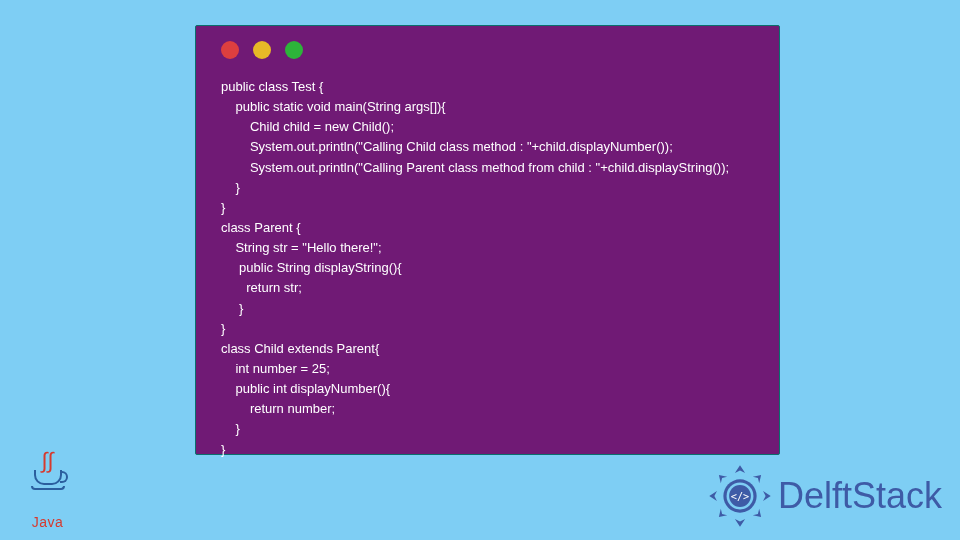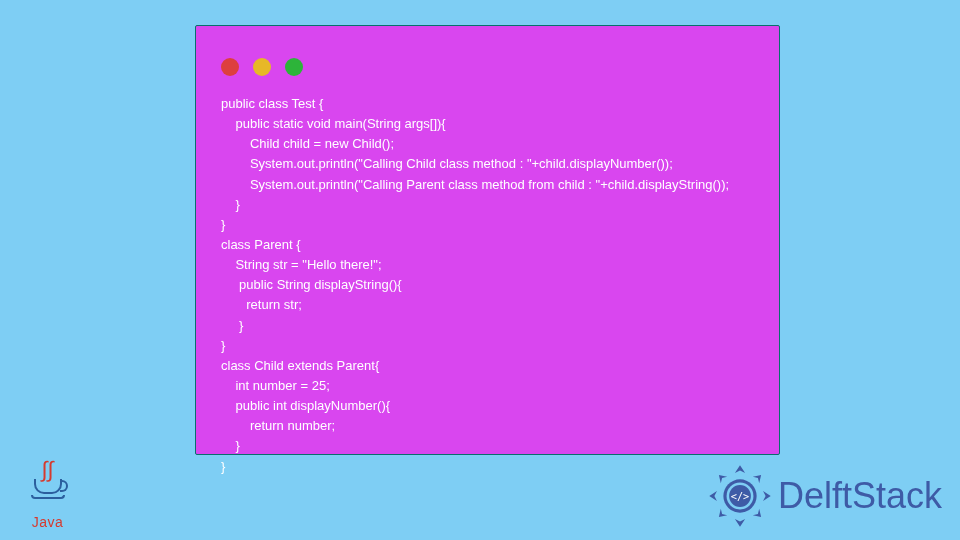--- a/index.html
+++ b/index.html
@@ -10,24 +10,24 @@
     font-family: Arial, Helvetica, sans-serif;
     position: relative;
     overflow: hidden;
   }
   .code-window {
     position: absolute;
     left: 195px;
     top: 25px;
     width: 585px;
     height: 430px;
-    background: #d946ef;
+    background: #701a75;
     border: 1px solid #0a6f6d;
     border-radius: 2px;
-    padding: 32px 20px 10px 25px;
+    padding: 15px 20px 10px 25px;
   }
   .traffic-lights {
     display: flex;
     gap: 14px;
     margin-bottom: 18px;
   }
   .light {
     width: 18px;
     height: 18px;
     border-radius: 50%;
@@ -72,21 +72,21 @@
     width: 34px; height: 4px;
     border: 2px solid #2b5f9e;
     border-top: none;
     border-radius: 0 0 20px 20px;
     margin: 1px auto 0;
   }
   .java-word {
     font-family: Arial, sans-serif;
     font-size: 14px;
     color: #d63a2e;
-    margin-top: 1px;
+    margin-top: 10px;
     letter-spacing: 0.5px;
   }
   .brand {
     position: absolute;
     right: 18px;
     bottom: 12px;
     display: flex;
     align-items: center;
     gap: 6px;
   }

